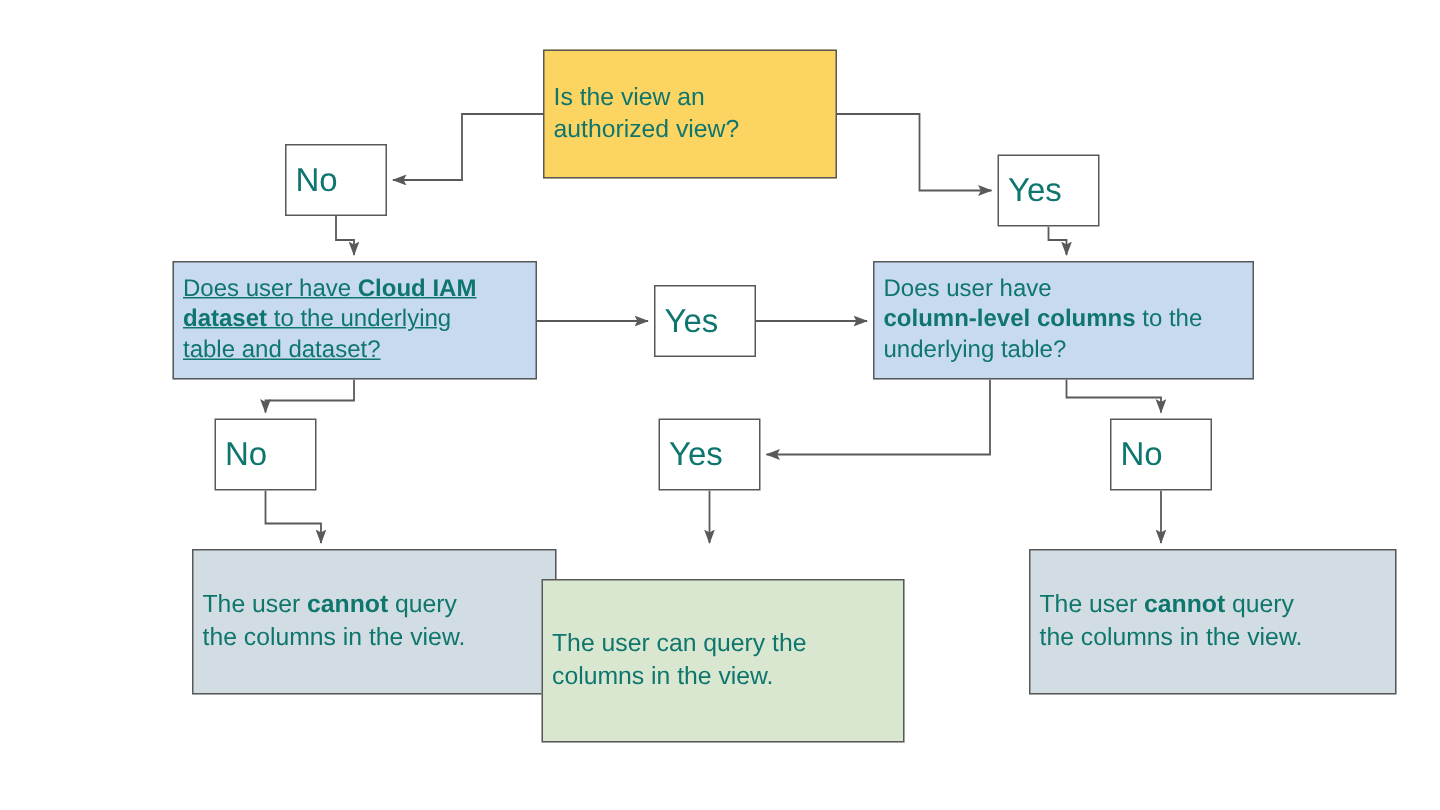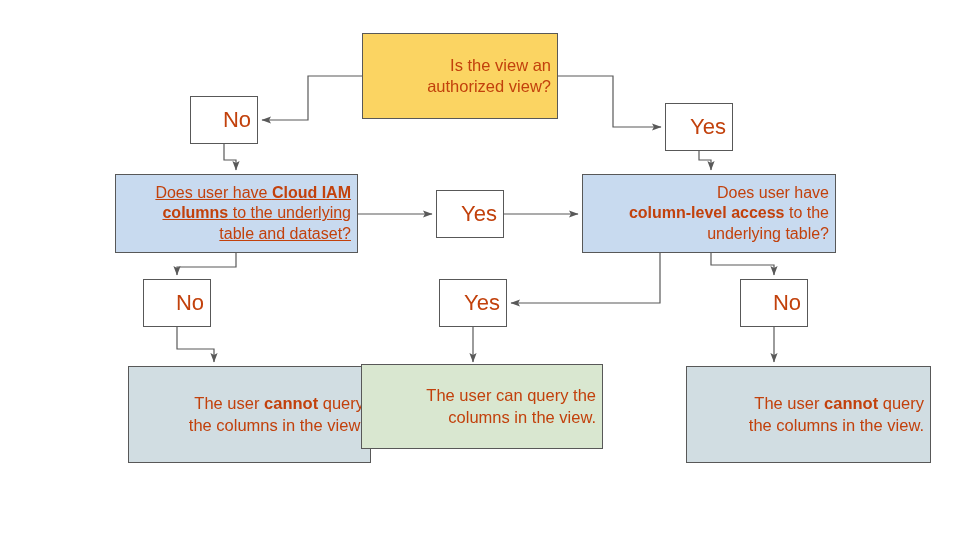--- a/index.html
+++ b/index.html
@@ -24,22 +24,22 @@
     height: 540px;
     pointer-events: none;
   }
   .node {
     position: absolute;
     box-sizing: border-box;
     border: 1px solid #585858;
     display: flex;
     align-items: center;
     justify-content: center;
-    text-align: right;
-    color: #c2410c;
+    text-align: left;
+    color: #0f766e;
     line-height: 1.28;
     padding: 2px 6px;
   }
   .node .txt {
     display: block;
     width: 100%;
   }
   .decision-yellow {
     background: #FBD462;
     font-size: 16.5px;
@@ -94,41 +94,41 @@
       <div class="node decision-yellow" style="left: 362px; top: 33px; width: 196px; height: 86px; background: rgb(251, 212, 98);">
         <span class="txt">Is the view an<br>authorized view?</span>
       </div>
       <div class="node label-box" style="left: 190px; top: 96px; width: 68px; height: 48px; background: rgb(255, 255, 255);">
         <span class="txt">No</span>
       </div>
       <div class="node label-box" style="left: 665px; top: 103px; width: 68px; height: 48px; background: rgb(255, 255, 255);">
         <span class="txt">Yes</span>
       </div>
       <div class="node decision-blue" style="left: 115px; top: 174px; width: 243px; height: 79px; background: rgb(200, 218, 239); text-decoration: underline;">
-        <span class="txt">Does user have <b>Cloud IAM</b><br><b>columns</b> to the underlying<br>table and dataset?</span>
+        <span class="txt">Does user have <b>Cloud IAM</b><br><b>dataset</b> to the underlying<br>table and dataset?</span>
       </div>
       <div class="node label-box" style="left: 436px; top: 190px; width: 68px; height: 48px; background: rgb(255, 255, 255);">
         <span class="txt">Yes</span>
       </div>
       <div class="node decision-blue" style="left: 582px; top: 174px; width: 254px; height: 79px; background: rgb(200, 218, 239);">
-        <span class="txt">Does user have<br><b>column-level access</b> to the<br>underlying table?</span>
+        <span class="txt">Does user have<br><b>column-level columns</b> to the<br>underlying table?</span>
       </div>
       <div class="node label-box" style="left: 143px; top: 279px; width: 68px; height: 48px; background: rgb(255, 255, 255);">
         <span class="txt">No</span>
       </div>
       <div class="node label-box" style="left: 439px; top: 279px; width: 68px; height: 48px; background: rgb(255, 255, 255);">
         <span class="txt">Yes</span>
       </div>
       <div class="node label-box" style="left: 740px; top: 279px; width: 68px; height: 48px; background: rgb(255, 255, 255);">
         <span class="txt">No</span>
       </div>
       <div class="node terminal-gray" style="left: 93px; top: 366px; width: 243px; height: 97px; background: rgb(209, 221, 226);">
         <span class="txt">The user <b>cannot</b> query<br>the columns in the view.</span>
       </div>
-      <div class="node terminal-green" style="left: 361px; top: 364px; width: 242px; height: 85px; background: rgb(217, 231, 208);">
+      <div class="node terminal-green" style="left: 361px; top: 386px; width: 242px; height: 109px; background: rgb(217, 231, 208);">
         <span class="txt">The user can query the<br>columns in the view.</span>
       </div>
       <div class="node terminal-gray" style="left: 651px; top: 366px; width: 245px; height: 97px; background: rgb(209, 221, 226);">
         <span class="txt">The user <b>cannot</b> query<br>the columns in the view.</span>
       </div>
     </div>
 
 </div>
 
 </body></html>

